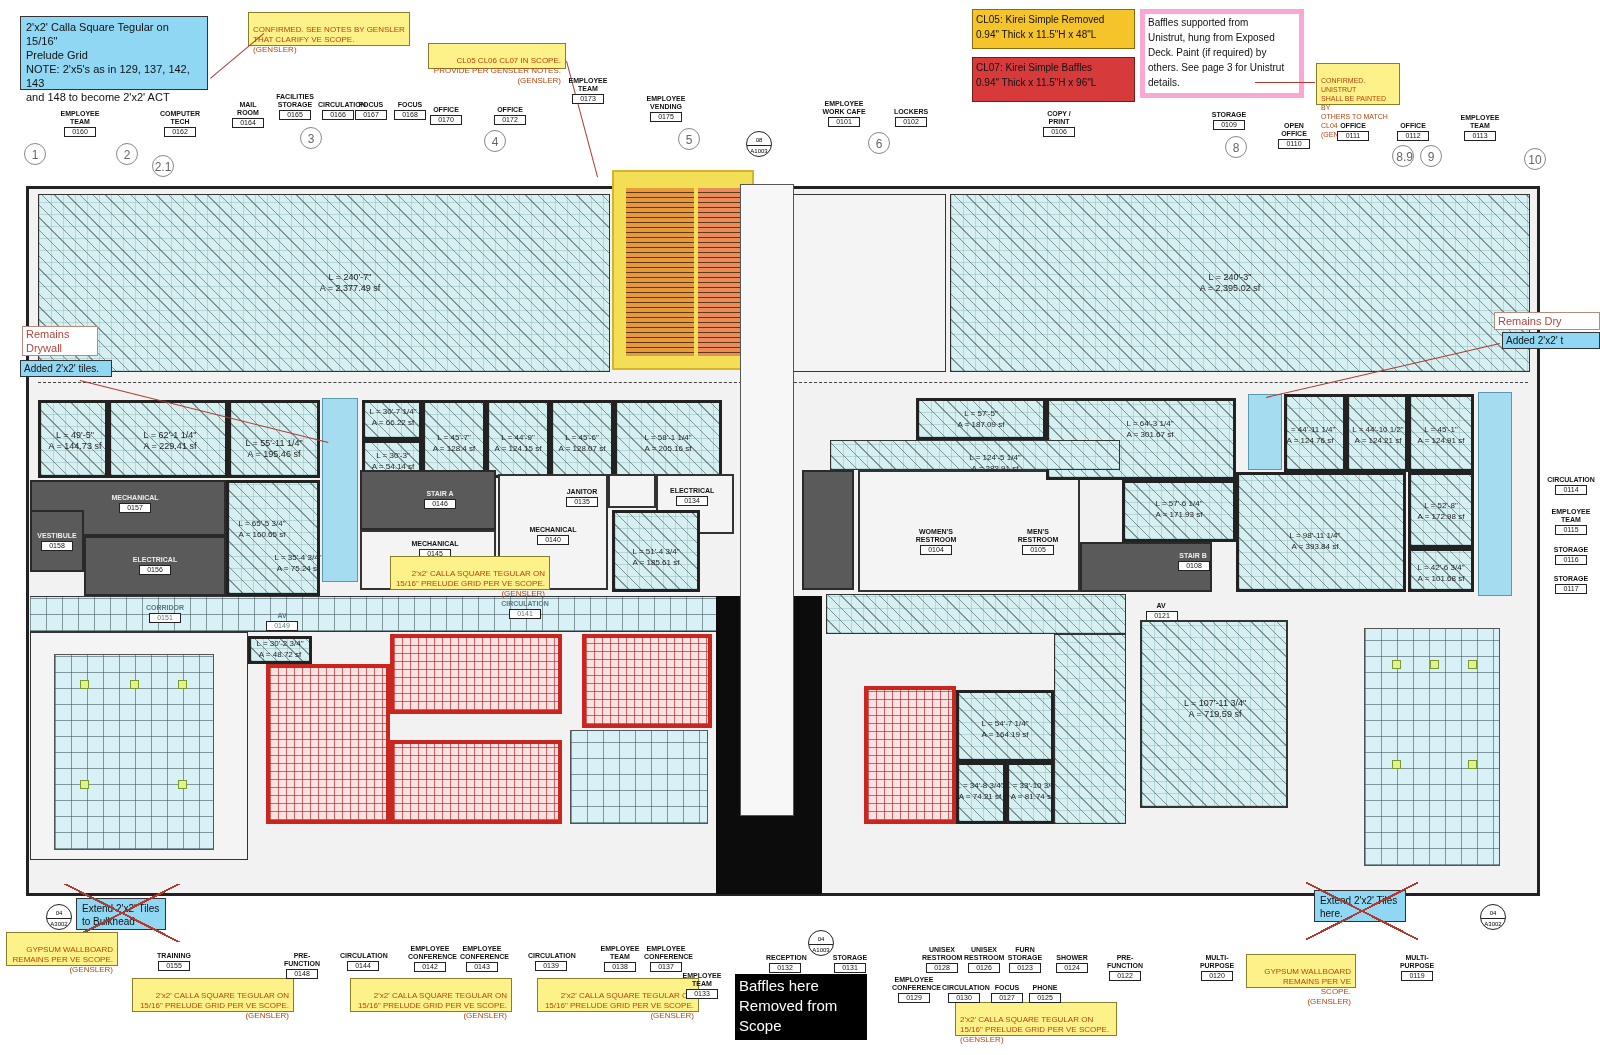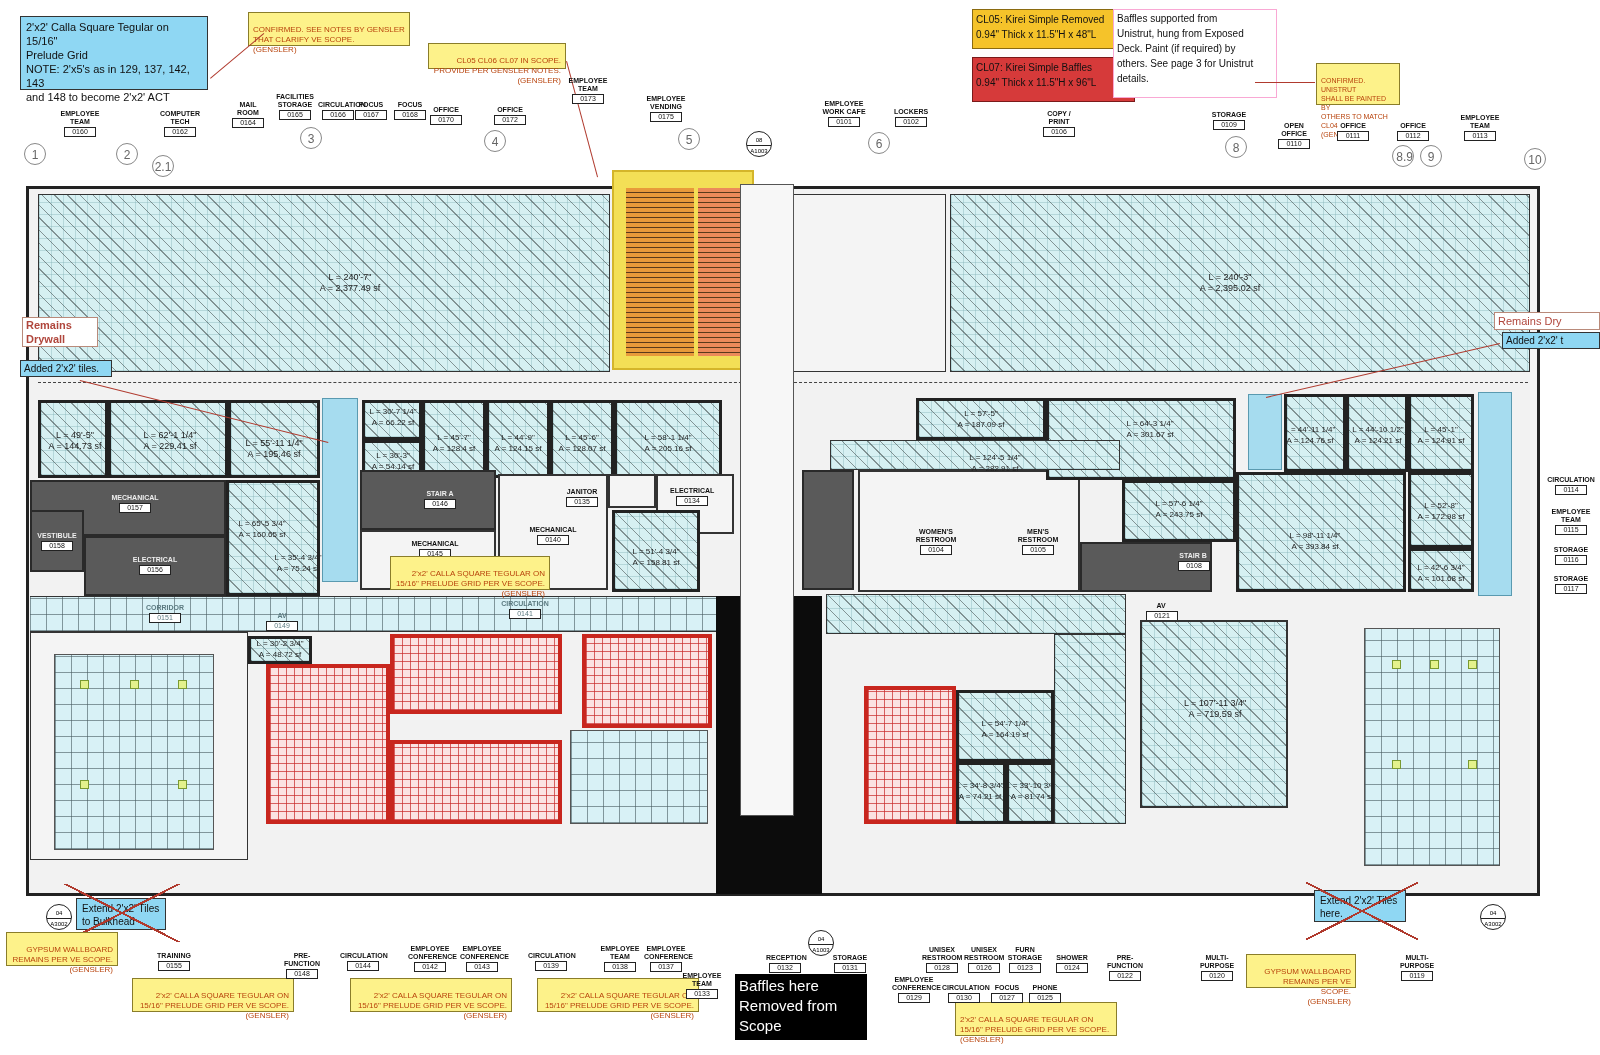--- a/index.html
+++ b/index.html
@@ -47,21 +47,21 @@
   <div>(GENSLER)</div>
 </div>
 <div class="abs" style="left:972px;top:9px;width:163px;height:40px;background:#f5c32a;border:1px solid #8a6a10;font-size:10px;line-height:15px;padding:2px 3px;color:#111;">
   <div>CL05: Kirei Simple Removed</div>
   <div>0.94" Thick x 11.5"H x 48"L</div>
 </div>
 <div class="abs" style="left:972px;top:57px;width:163px;height:45px;background:#d63a3a;border:1px solid #7a1a1a;font-size:10px;line-height:15px;padding:2px 3px;color:#111;">
   <div>CL07: Kirei Simple Baffles</div>
   <div>0.94" Thick x 11.5"H x 96"L</div>
 </div>
-<div class="abs" style="left:1113px;top:9px;width:164px;height:89px;border:1px solid #f9a8d4;background:#fff;font-size:10px;line-height:15px;padding:1px 3px;color:#111;">
+<div class="abs" style="left:1140px;top:9px;width:164px;height:89px;border:5px solid #f9a8d4;background:#fff;font-size:10px;line-height:15px;padding:1px 3px;color:#111;">
   <div>Baffles supported from</div>
   <div>Unistrut, hung from Exposed</div>
   <div>Deck. Paint (if required) by</div>
   <div>others. See page 3 for Unistrut</div>
   <div>details.</div>
 </div>
 <div class="abs note-y" style="left:1316px;top:63px;width:84px;height:42px;font-size:7px;line-height:9px;">
   <div>CONFIRMED. UNISTRUT</div>
   <div>SHALL BE PAINTED BY</div>
   <div>OTHERS TO MATCH CL04</div>
@@ -197,21 +197,21 @@
 <div class="abs room-tag" style="left:410px;top:540px;width:50px;"><span>MECHANICAL</span><span class="num">0145</span></div>
 <div class="abs white" style="left:498px;top:474px;width:110px;height:116px;"></div>
 <div class="abs room-tag" style="left:528px;top:526px;width:50px;"><span>MECHANICAL</span><span class="num">0140</span></div>
 <div class="abs white" style="left:608px;top:474px;width:48px;height:34px;"></div>
 <div class="abs room-tag" style="left:562px;top:488px;width:40px;"><span>JANITOR</span><span class="num">0135</span></div>
 <div class="abs white" style="left:656px;top:474px;width:78px;height:60px;"></div>
 <div class="abs room-tag" style="left:670px;top:487px;width:44px;"><span>ELECTRICAL</span><span class="num">0134</span></div>
 <div class="abs hatch wall" style="left:612px;top:510px;width:88px;height:82px;"></div>
 <div class="abs area" style="left:612px;top:546px;width:88px;font-size:8px;">
     <div>L = 51'-4 3/4"</div>
-    <div>A = 158.81 sf</div>
+    <div>A = 185.61 sf</div>
   </div>
 <div class="abs room-tag" style="left:748px;top:478px;width:36px;"><span>ELEVATOR LOBBY</span><span class="num">0176</span></div>
 
 <div class="abs grid2" style="left:30px;top:596px;width:700px;height:36px;border-top:1px solid #333;border-bottom:1px solid #333;"></div>
 <div class="abs room-tag" style="left:140px;top:604px;width:50px;color:#5b7a80;"><span>CORRIDOR</span><span class="num">0151</span></div>
 <div class="abs room-tag" style="left:262px;top:612px;width:40px;color:#5b7a80;"><span>AV</span><span class="num">0149</span></div>
 <div class="abs room-tag" style="left:500px;top:600px;width:50px;color:#5b7a80;"><span>CIRCULATION</span><span class="num">0141</span></div>
 
 <div class="abs note-y" style="left:390px;top:556px;width:160px;height:34px;text-align:right;">
   <div>2'x2' CALLA SQUARE TEGULAR ON</div>
@@ -253,21 +253,21 @@
     <div>A = 301.67 sf</div>
   </div>
 <div class="abs hatch" style="left:830px;top:440px;width:290px;height:30px;border:1px solid #333;"></div>
 <div class="abs area" style="left:940px;top:452px;width:110px;font-size:8px;">
     <div>L = 124'-5 1/4"</div>
     <div>A = 282.91 sf</div>
   </div>
 <div class="abs hatch wall" style="left:1122px;top:480px;width:114px;height:62px;"></div>
 <div class="abs area" style="left:1122px;top:498px;width:114px;font-size:8px;">
     <div>L = 57'-6 1/4"</div>
-    <div>A = 243.75 sf</div>
+    <div>A = 171.93 sf</div>
   </div>
 <div class="abs dark" style="left:1080px;top:542px;width:132px;height:50px;"></div>
 <div class="abs room-tag" style="left:1178px;top:552px;width:30px;color:#eee;"><span>STAIR B</span><span class="num" style="color:#111;">0108</span></div>
 <div class="abs" style="left:1248px;top:394px;width:34px;height:76px;background:#a6dcef;border:1px solid #5a9ab0;"></div>
 <div class="abs hatch wall" style="left:1284px;top:394px;width:62px;height:78px;"></div>
 <div class="abs area" style="left:1270px;top:424px;width:80px;font-size:8px;">
     <div>L = 44'-11 1/4"</div>
     <div>A = 124.76 sf</div>
   </div>
 <div class="abs hatch wall" style="left:1346px;top:394px;width:62px;height:78px;"></div>
@@ -333,21 +333,21 @@
 <div class="abs fixture" style="left:130px;top:680px;"></div>
 <div class="abs fixture" style="left:178px;top:680px;"></div>
 <div class="abs fixture" style="left:80px;top:780px;"></div>
 <div class="abs fixture" style="left:178px;top:780px;"></div>
 <div class="abs fixture" style="left:1392px;top:660px;"></div>
 <div class="abs fixture" style="left:1430px;top:660px;"></div>
 <div class="abs fixture" style="left:1468px;top:660px;"></div>
 <div class="abs fixture" style="left:1392px;top:760px;"></div>
 <div class="abs fixture" style="left:1468px;top:760px;"></div>
 
-<div class="abs" style="left:22px;top:317px;width:76px;height:30px;border:1px solid #b98a7a;background:#fff;color:#b0463c;font-size:11px;line-height:14px;padding:0 3px;font-weight:bold;">
+<div class="abs" style="left:22px;top:326px;width:76px;height:30px;border:1px solid #b98a7a;background:#fff;color:#b0463c;font-size:11px;line-height:14px;padding:0 3px;">
   <div>Remains</div>
   <div>Drywall</div>
 </div>
 <div class="abs note-b" style="left:20px;top:360px;width:92px;height:17px;font-size:10px;line-height:11px;padding:2px 3px;">Added 2'x2' tiles.</div>
 <div class="leader" style="left:80px;top:380px;width:256px;transform:rotate(14deg);"></div>
 
 <div class="abs" style="left:1494px;top:312px;width:106px;height:18px;border:1px solid #b98a7a;background:#fff;color:#b0463c;font-size:11px;line-height:16px;padding:0 3px;white-space:nowrap;overflow:hidden;">Remains Dry</div>
 <div class="abs note-b" style="left:1502px;top:332px;width:98px;height:17px;font-size:10px;line-height:11px;padding:2px 3px;white-space:nowrap;overflow:hidden;">Added 2'x2' t</div>
 <div class="leader" style="left:1500px;top:344px;width:240px;transform:rotate(167deg);"></div>
 

